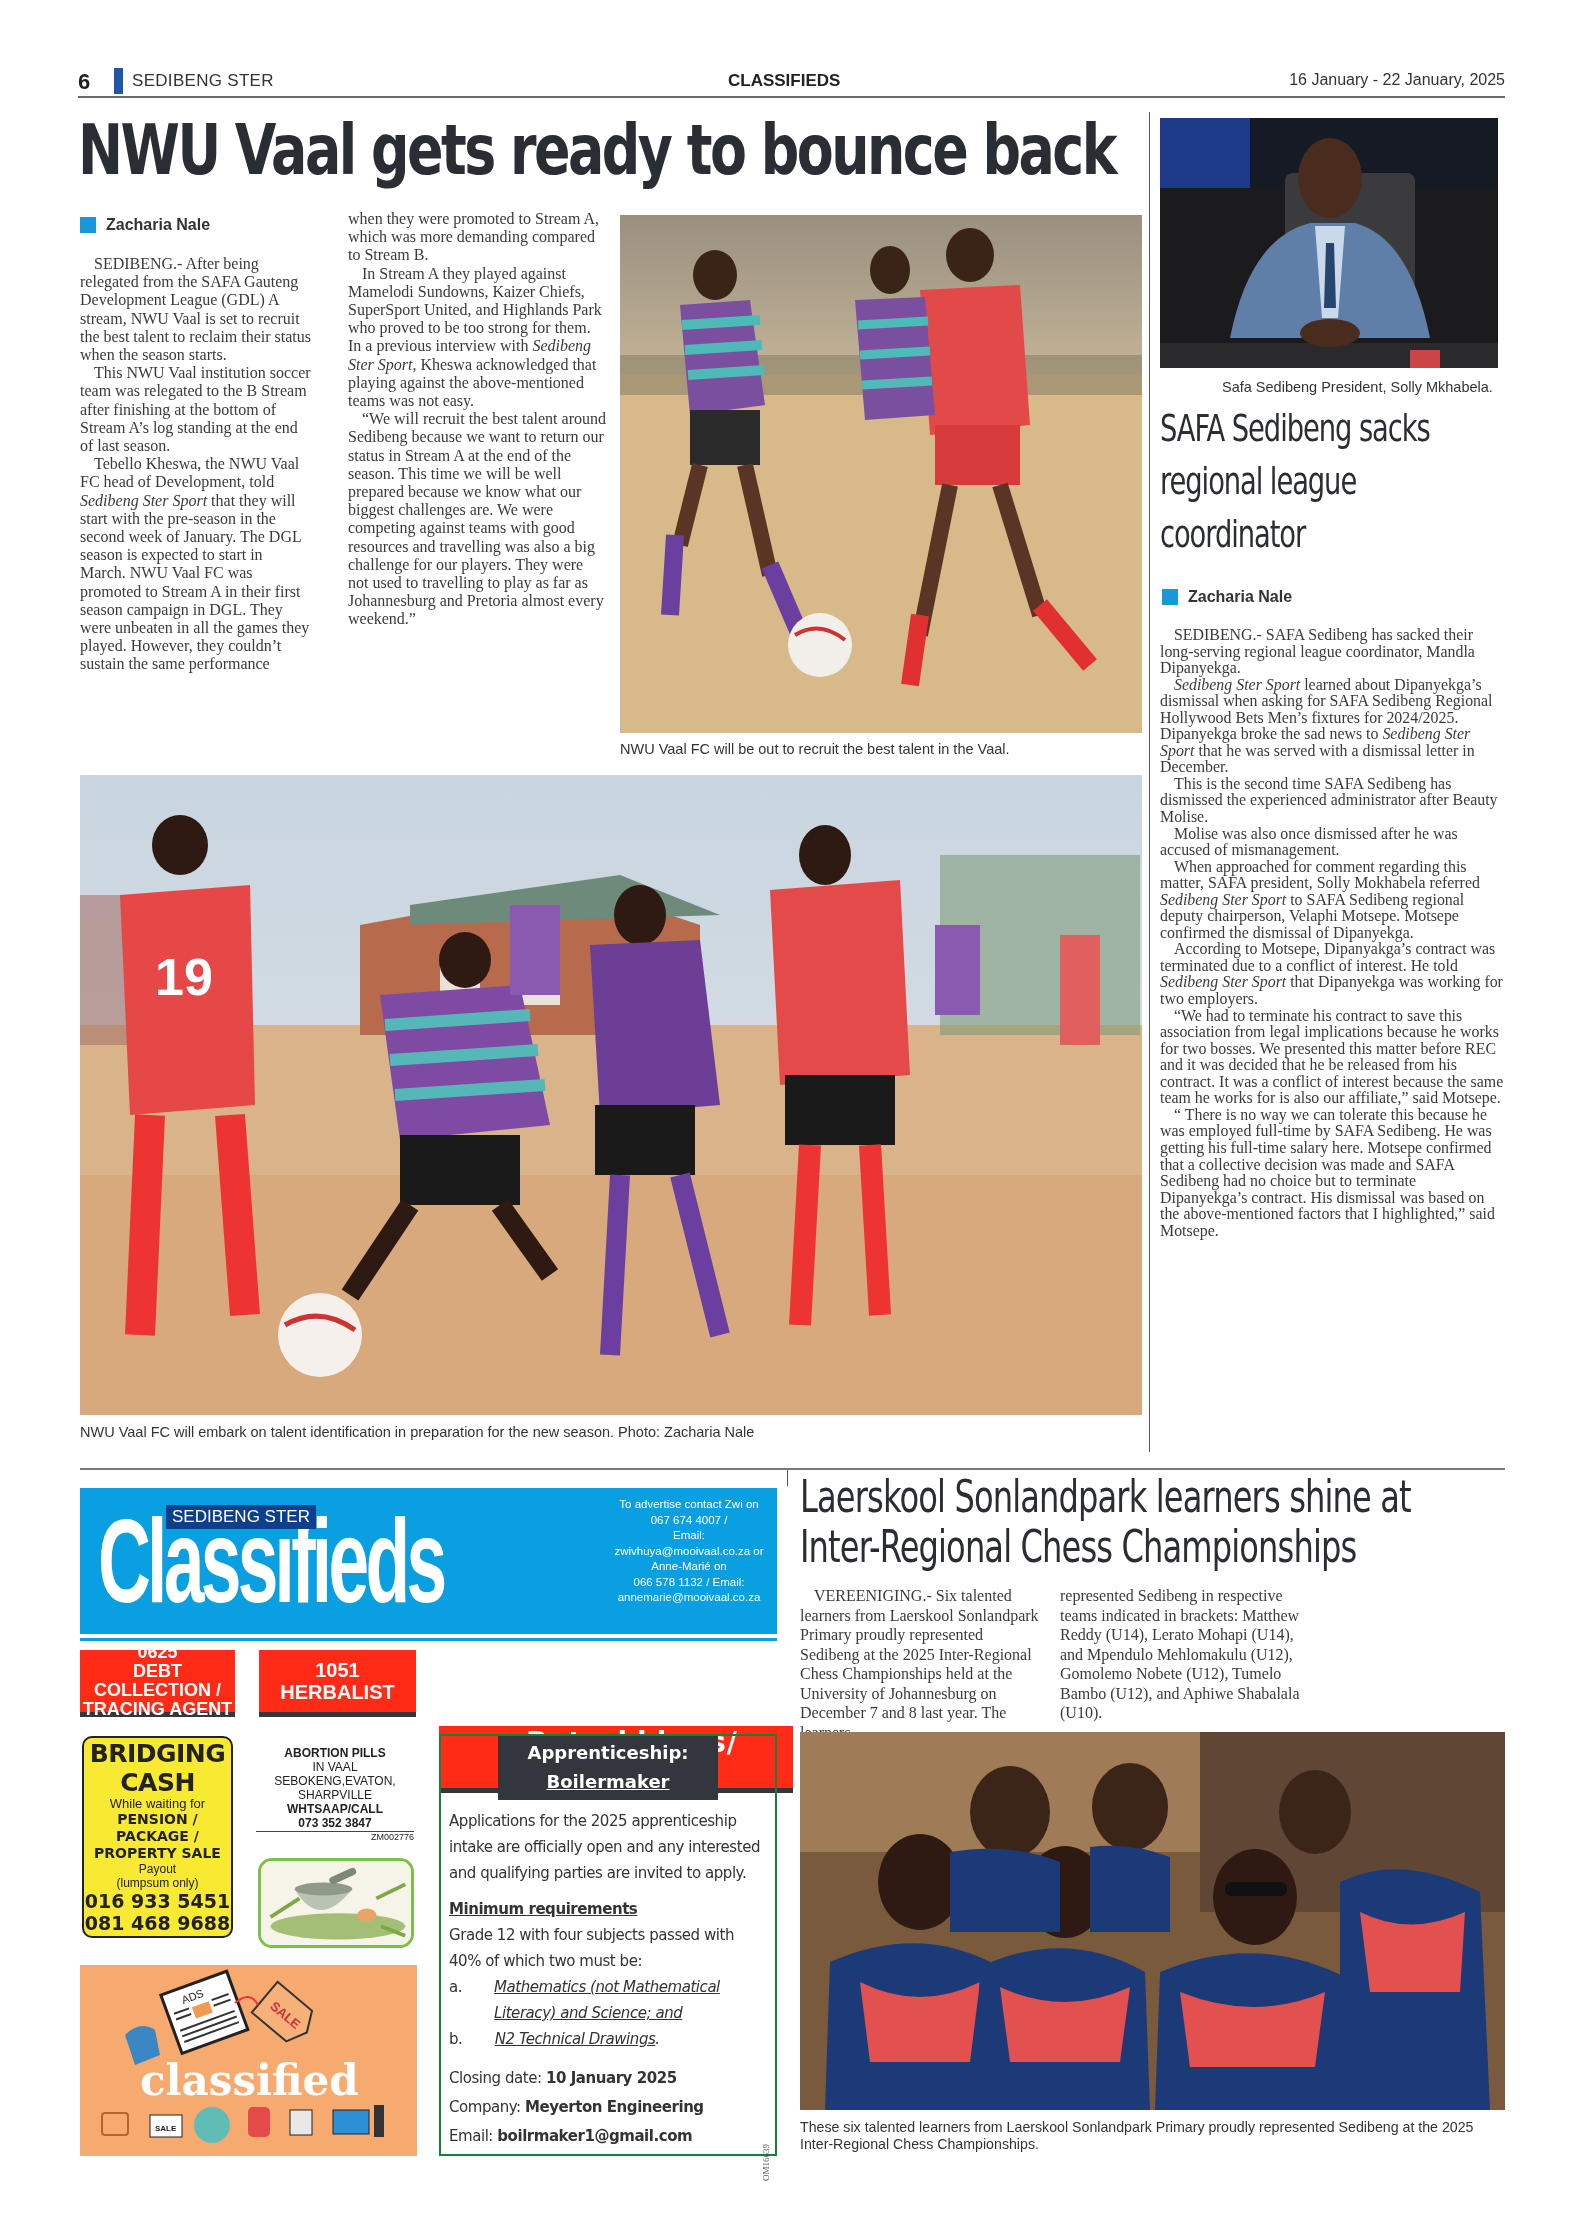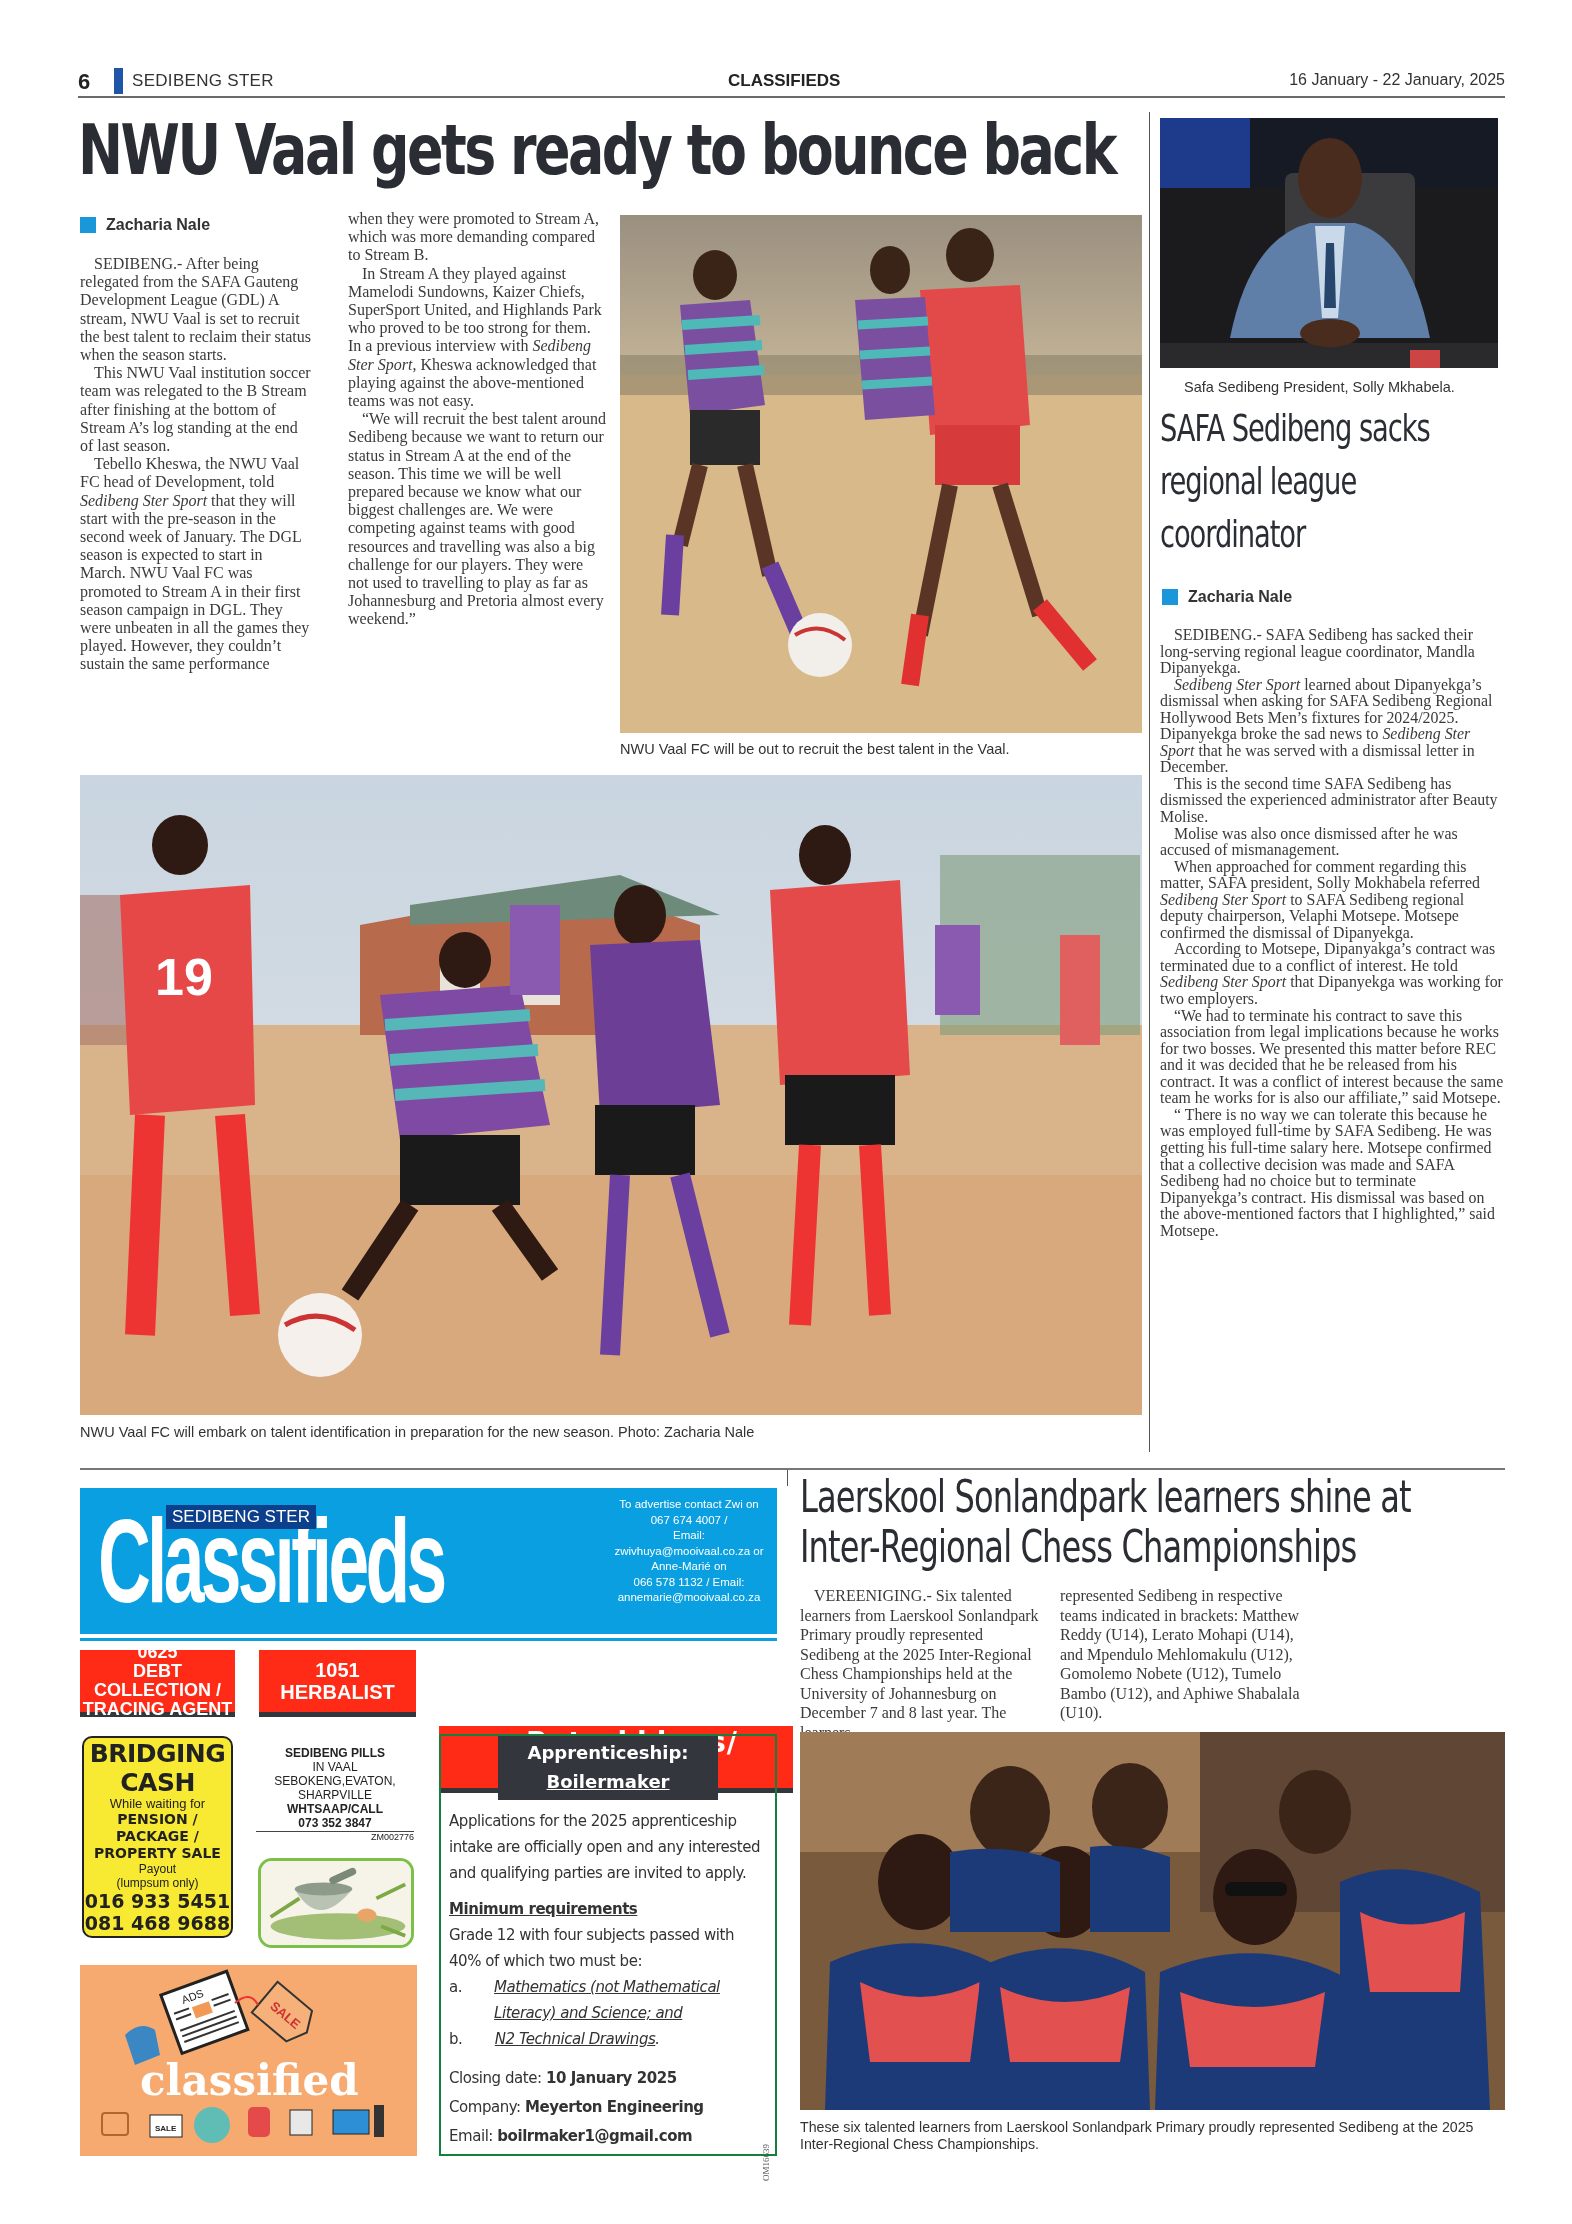--- a/index.html
+++ b/index.html
@@ -196,21 +196,21 @@
     <rect x="125" y="55" width="130" height="120" rx="8" fill="#3b3b3e"></rect>
     <ellipse cx="170" cy="60" rx="32" ry="40" fill="#4a2c1e"></ellipse>
     <path d="M70 220 Q90 120 150 105 L195 105 Q250 120 270 220 Z" fill="#5f7fa8"></path>
     <path d="M155 108 L185 108 L178 200 L162 200 Z" fill="#c9d9ea"></path>
     <path d="M166 125 L174 125 L176 190 L164 190 Z" fill="#27466e"></path>
     <rect x="0" y="225" width="338" height="25" fill="#2a2a2c"></rect>
     <ellipse cx="170" cy="215" rx="30" ry="14" fill="#4a2c1e"></ellipse>
     <rect x="250" y="232" width="30" height="18" fill="#c44"></rect>
   </svg>
 </div>
-<div class="abs caption" style="left:1184px; top:379px;">Safa Sedibeng President, Solly Mkhabela.</div>
+<div class="abs caption" style="left:1222px; top:379px;">Safa Sedibeng President, Solly Mkhabela.</div>
 
 <div class="abs" style="left:1160px; top:402px; width:340px;">
   <div class="h2">SAFA Sedibeng sacks</div>
   <div class="h2">regional league</div>
   <div class="h2">coordinator</div>
 </div>
 
 <div class="abs byline" style="left:1162px; top:588px;">
   <span class="sq"></span>
   <span>Zacharia Nale</span>
@@ -267,21 +267,21 @@
   <div class="t3">PENSION /</div>
   <div class="t3">PACKAGE /</div>
   <div class="t3">PROPERTY SALE</div>
   <div class="t4">Payout</div>
   <div class="t4">(lumpsum only)</div>
   <div class="t5">016 933 5451</div>
   <div class="t5">081 468 9688</div>
 </div>
 
 <div class="abs abortion">
-  <div><b>SEDIBENG PILLS</b></div>
+  <div><b>ABORTION PILLS</b></div>
   <div>IN VAAL</div>
   <div>SEBOKENG,EVATON,</div>
   <div>SHARPVILLE</div>
   <div><b>WHTSAAP/CALL</b></div>
   <div><b>073 352 3847</b></div>
   <div class="ref">ZM002776</div>
 </div>
 
 <div class="abs herb">
   <svg viewBox="0 0 156 90" width="100%" height="100%" preserveAspectRatio="none">

